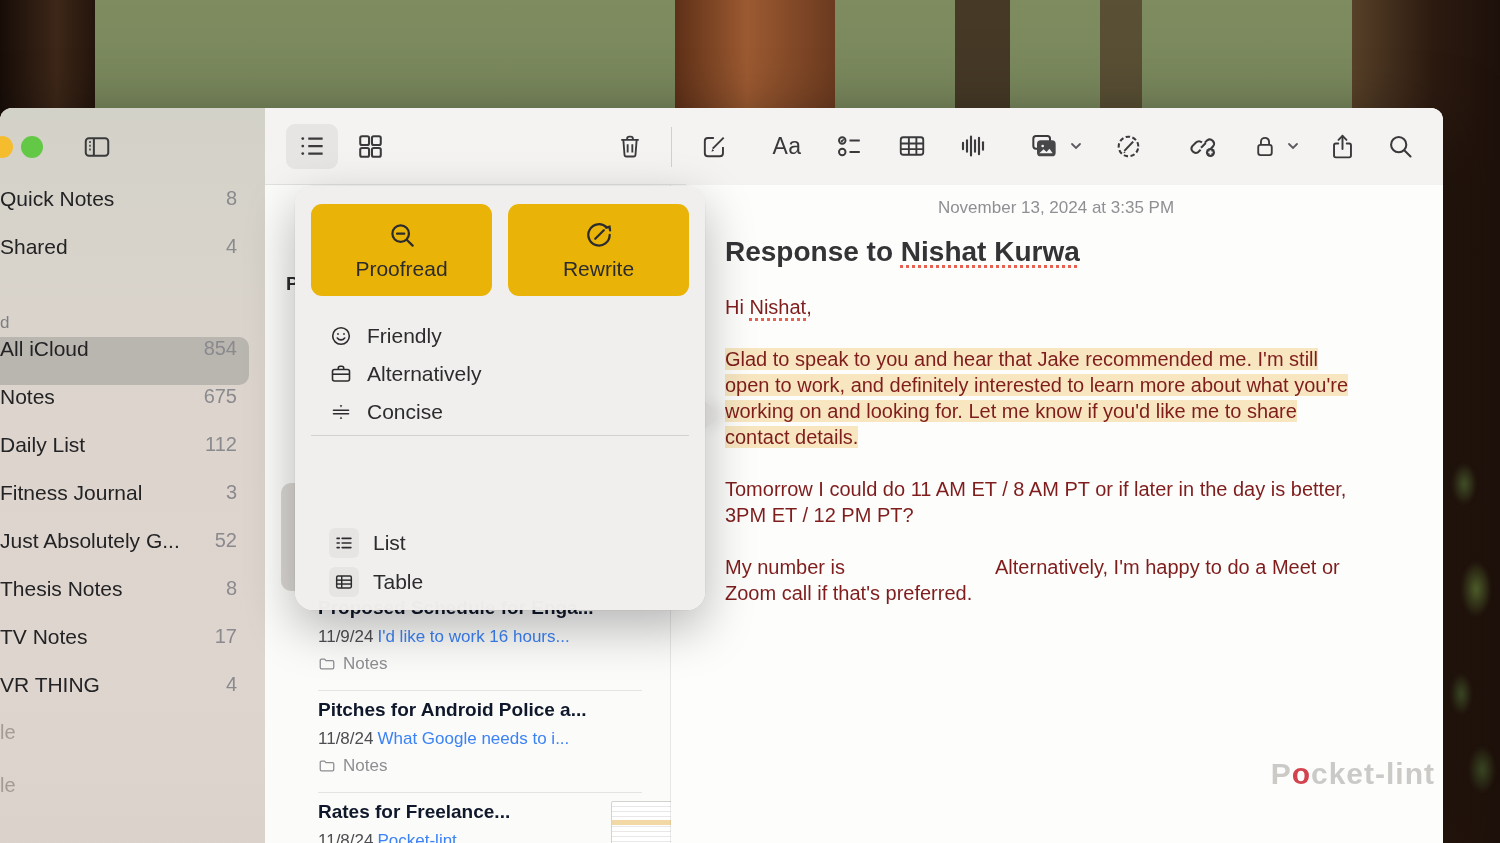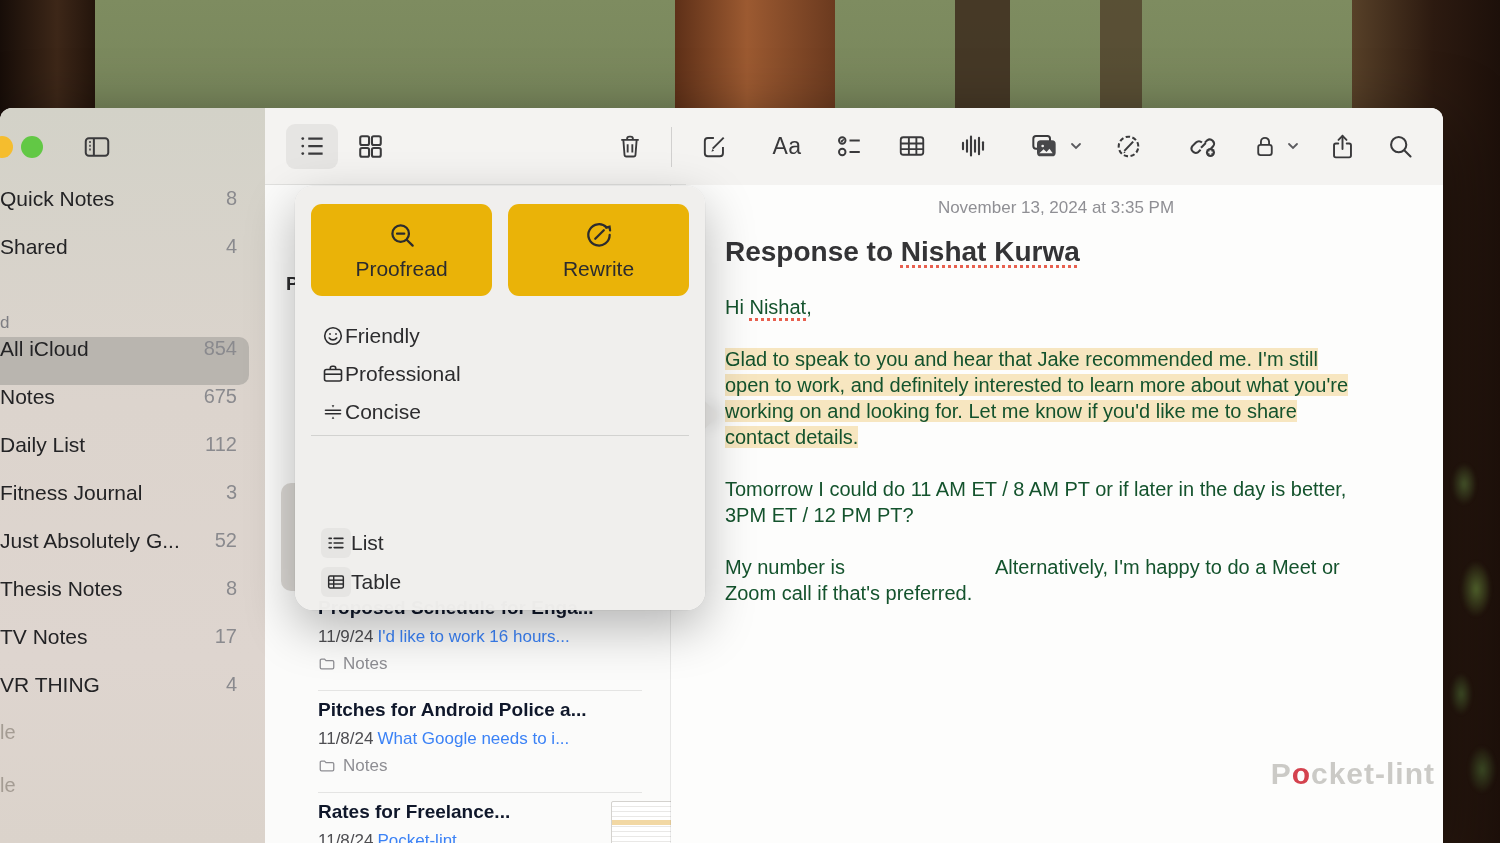--- a/index.html
+++ b/index.html
@@ -72,40 +72,40 @@
   .nl-thumb{position:absolute;left:293px;top:0px;width:80px;height:43px;background:
       repeating-linear-gradient(180deg,#fff 0 4px,#e9e8e6 4px 5px);
       border:1px solid #d4d2ce;border-radius:2px;}
   .nl-thumb .orange{position:absolute;left:0;right:0;top:18px;height:5px;background:#f2d8a4;}
 
   
   .editor{position:absolute;left:671px;right:0;top:77px;bottom:0;background:#fdfdfc;}
   .ed-inner{position:absolute;left:54px;top:13px;width:662px;}
   .ed-date{text-align:center;font-size:17px;color:#8f8f94;}
   .ed-title{margin-top:18px;font-size:28px;font-weight:bold;color:#343436;}
-  .ed-body{font-size:20px;color:#14532d;line-height:26px;}
+  .ed-body{font-size:20px;color:#7f1d1d;line-height:26px;}
   .misspell{text-decoration:underline;text-decoration-style:dotted;text-decoration-color:#e8604f;text-decoration-thickness:2.5px;text-underline-offset:4px;margin-top:28px;}
   .para{margin-top:26px;}
   .hl{background:#f7e6c0;}
   .gap{display:inline-block;width:150px;}
   .watermark{position:absolute;right:8px;bottom:52px;font-size:30px;font-weight:bold;
              color:rgba(186,184,180,.75);letter-spacing:1px;}
   .watermark .logo-o{color:#d4424e;}
 
   
   .popup{position:absolute;left:295px;top:78px;width:410px;height:424px;border-radius:18px;
          background:rgba(240,239,237,.985);
          box-shadow:0 18px 50px rgba(0,0,0,.28),0 0 0 .5px rgba(0,0,0,.06);z-index:10;}
   .popup-tail{position:absolute;left:692px;top:296px;width:22px;height:22px;background:#f0efed;
               transform:rotate(45deg);border-radius:3px;z-index:9;
               box-shadow:6px -6px 14px rgba(0,0,0,.08);}
   .wt-btn{position:absolute;top:18px;width:181px;height:92px;border-radius:11px;background:#eab308;
           display:flex;flex-direction:column;align-items:center;justify-content:center;gap:6px;}
   .wt-btn .lbl{font-size:21px;color:#2c2c2e;}
-  .wt-row{position:absolute;left:0;width:100%;height:38px;display:flex;align-items:center;padding-left:26px;box-sizing:border-box;}
+  .wt-row{position:absolute;left:8px;width:100%;height:38px;display:flex;align-items:center;padding-left:26px;box-sizing:border-box;gap:14px;}
   .wt-row .lbl{font-size:21px;color:#2c2c2e;}
   .wt-tile{width:30px;height:30px;border-radius:6px;background:rgba(0,0,0,.04);display:flex;align-items:center;justify-content:center;}
   .wt-div{position:absolute;left:16px;top:249px;width:378px;height:1px;background:rgba(0,0,0,.12);}
 </style>
 </head>
 <body>
 
 <div id="app">
 
   <div class="wallpaper">
@@ -404,21 +404,21 @@
           <path d="M8.3 14a4.6 4.6 0 0 0 7.4 0"></path>
         </svg>
         <span class="lbl">Friendly</span>
       </div>
       <div class="wt-row" style="top:169px">
         <svg width="24" height="24" viewBox="0 0 24 24" fill="none" stroke="#2c2c2e" stroke-width="1.6">
           <rect x="3.5" y="7.5" width="17" height="11.5" rx="2"></rect>
           <path d="M9.3 7.5V6.2a1.9 1.9 0 0 1 1.9-1.9h1.6a1.9 1.9 0 0 1 1.9 1.9v1.3"></path>
           <path d="M3.5 12.2h17"></path>
         </svg>
-        <span class="lbl">Professional</span>
+        <span class="lbl">Alternatively</span>
       </div>
       <div class="wt-row" style="top:207px">
         <svg width="24" height="24" viewBox="0 0 24 24" fill="none" stroke="#2c2c2e" stroke-width="1.6" stroke-linecap="round">
           <line x1="4.5" y1="10.2" x2="19.5" y2="10.2"></line>
             <line x1="4.5" y1="13.8" x2="19.5" y2="13.8"></line>
           <path d="M10.7 5.2h2.6L12 7.4z" fill="#2c2c2e" stroke="none"></path>
           <path d="M10.7 18.8h2.6L12 16.6z" fill="#2c2c2e" stroke="none"></path>
         </svg>
         <span class="lbl">Concise</span>
       </div>

